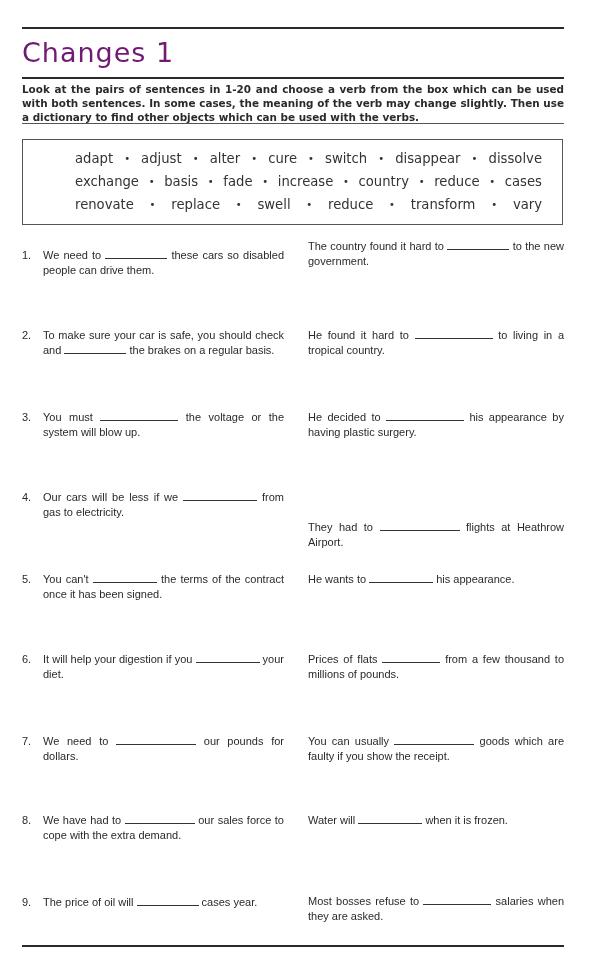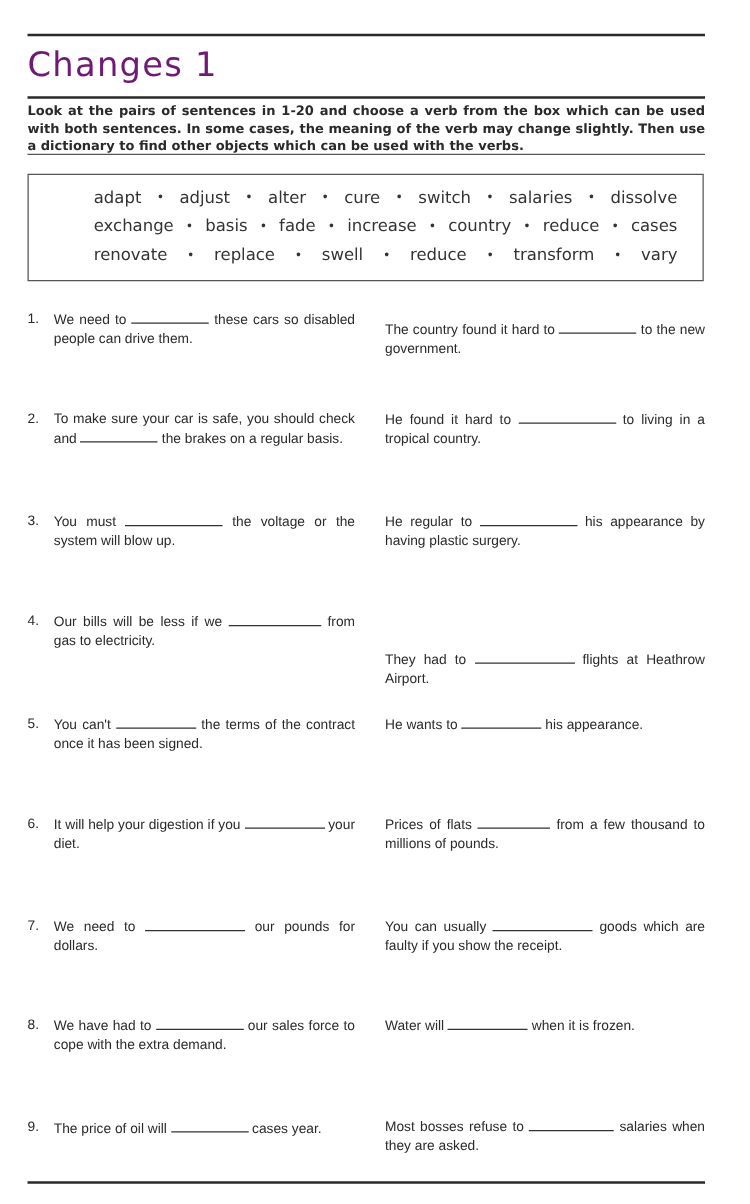--- a/index.html
+++ b/index.html
@@ -63,21 +63,21 @@
     <span>adapt</span>
       <span class="bullet">•</span>
     <span>adjust</span>
       <span class="bullet">•</span>
     <span>alter</span>
       <span class="bullet">•</span>
     <span>cure</span>
       <span class="bullet">•</span>
     <span>switch</span>
       <span class="bullet">•</span>
-    <span>salaries</span>
+    <span>disappear</span>
       <span class="bullet">•</span>
     <span>dissolve</span>
   </div>
   <div class="wb-row r1">
     <span>exchange</span>
       <span class="bullet">•</span>
     <span>basis</span>
       <span class="bullet">•</span>
     <span>fade</span>
       <span class="bullet">•</span>
@@ -101,43 +101,43 @@
     <span>transform</span>
       <span class="bullet">•</span>
     <span>vary</span>
   </div>
 </div>
 
 <div class="item left" style="top:248px">
   <span class="num">1.</span>
   <div class="txt"><span>We need to</span> <span class="blank" style="width:62px"></span> <span>these cars so disabled people can drive them.</span></div>
 </div>
-<div class="item right" style="top:256px">
+<div class="item right" style="top:239px">
   <div class="txt"><span>The country found it hard to</span> <span class="blank" style="width:62px"></span> <span>to the new government.</span></div>
 </div>
 
 <div class="item left" style="top:328px">
   <span class="num">2.</span>
   <div class="txt"><span>To make sure your car is safe, you should check and</span> <span class="blank" style="width:62px"></span> <span>the brakes on a regular basis.</span></div>
 </div>
 <div class="item right" style="top:328px">
   <div class="txt"><span>He found it hard to</span> <span class="blank" style="width:78px"></span> <span>to living in a tropical country.</span></div>
 </div>
 
 <div class="item left" style="top:410px">
   <span class="num">3.</span>
   <div class="txt"><span>You must</span> <span class="blank" style="width:78px"></span> <span>the voltage or the system will blow up.</span></div>
 </div>
 <div class="item right" style="top:410px">
-  <div class="txt"><span>He regular to</span> <span class="blank" style="width:78px"></span> <span>his appearance by having plastic surgery.</span></div>
+  <div class="txt"><span>He decided to</span> <span class="blank" style="width:78px"></span> <span>his appearance by having plastic surgery.</span></div>
 </div>
 
 <div class="item left" style="top:490px">
   <span class="num">4.</span>
-  <div class="txt"><span>Our bills will be less if we</span> <span class="blank" style="width:74px"></span> <span>from gas to electricity.</span></div>
+  <div class="txt"><span>Our cars will be less if we</span> <span class="blank" style="width:74px"></span> <span>from gas to electricity.</span></div>
 </div>
 <div class="item right" style="top:520px">
   <div class="txt"><span>They had to</span> <span class="blank" style="width:80px"></span> <span>flights at Heathrow Airport.</span></div>
 </div>
 
 <div class="item left" style="top:572px">
   <span class="num">5.</span>
   <div class="txt"><span>You can't</span> <span class="blank" style="width:64px"></span> <span>the terms of the contract once it has been signed.</span></div>
 </div>
 <div class="item right" style="top:572px">

